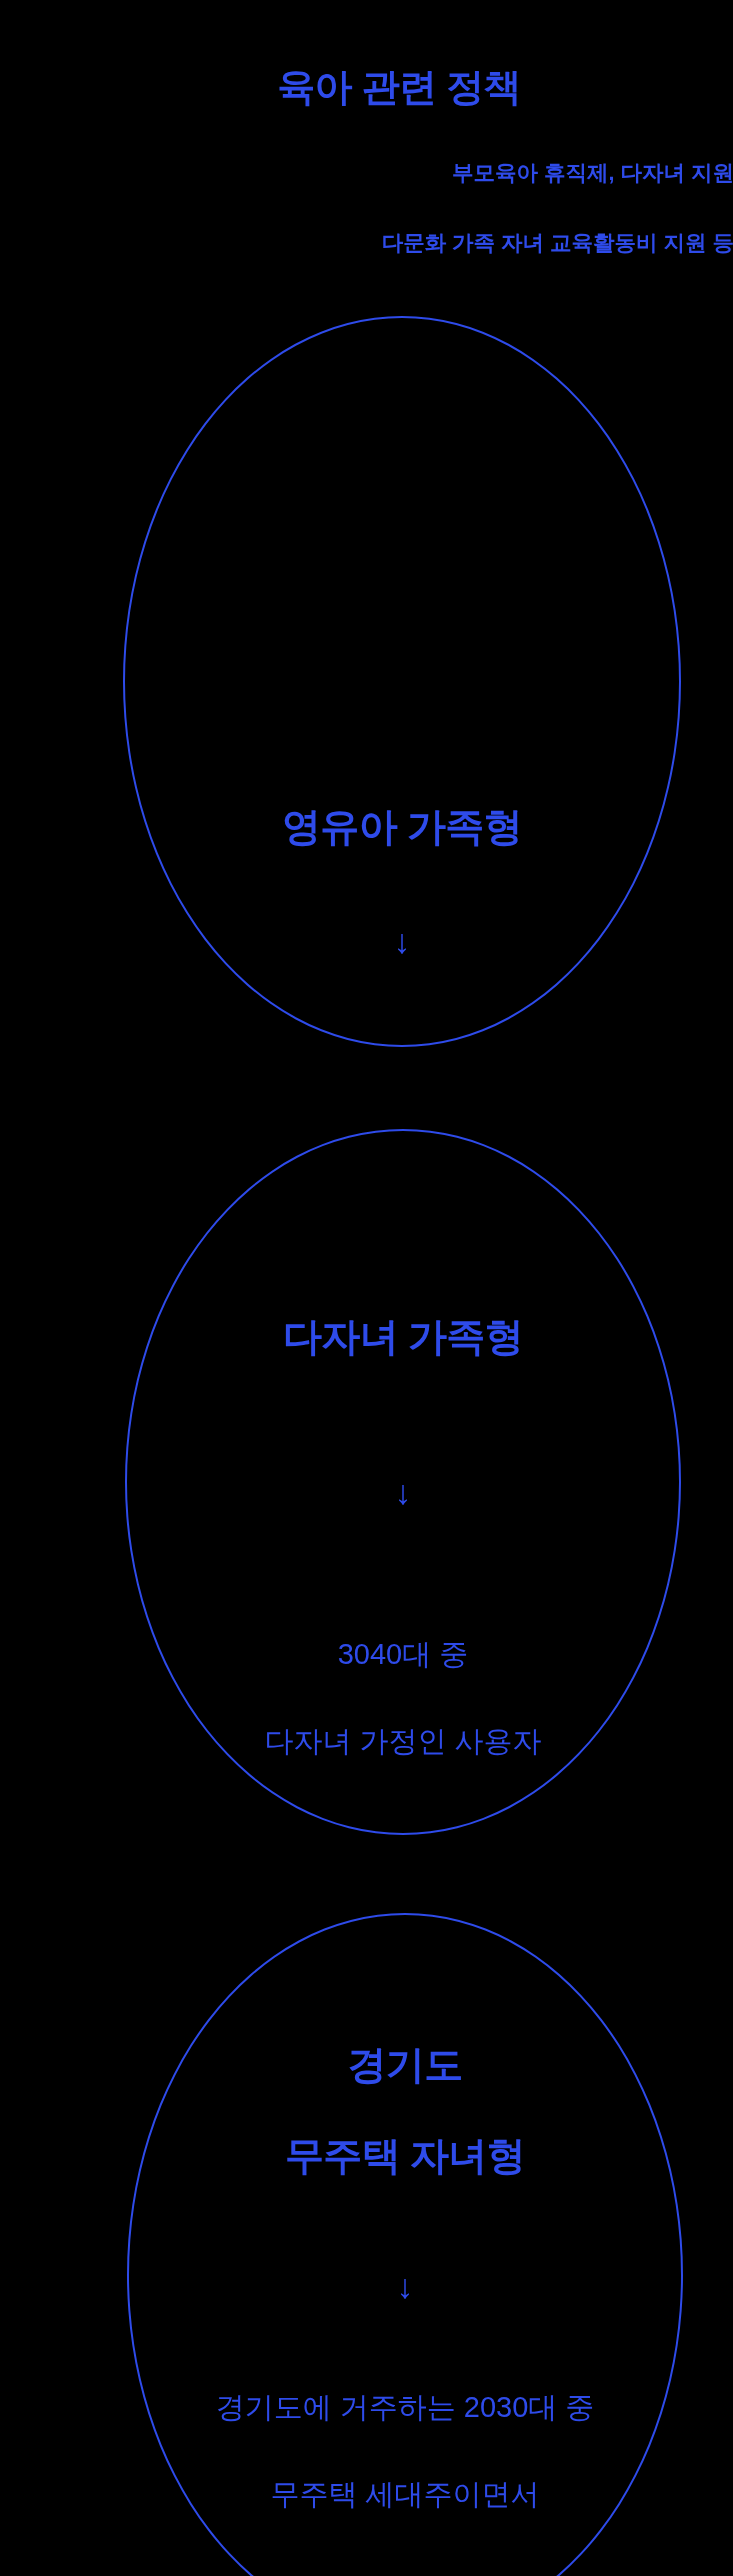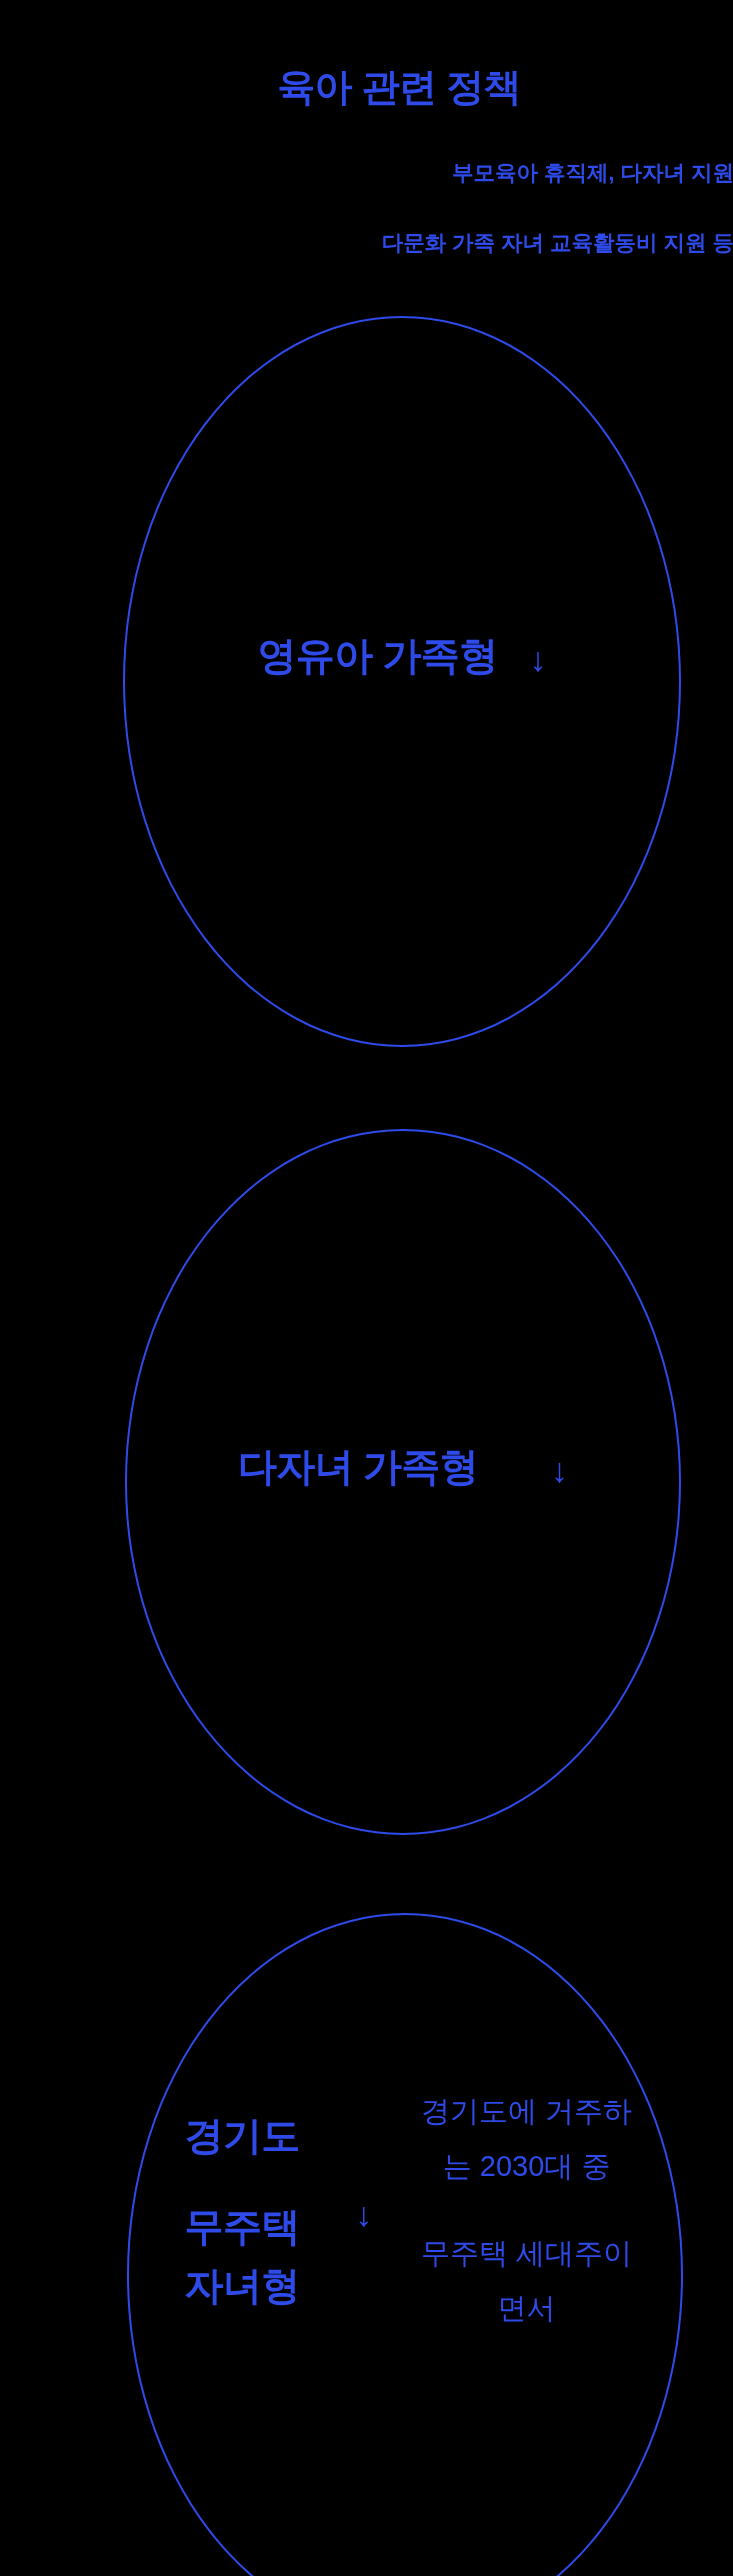--- a/index.html
+++ b/index.html
@@ -35,22 +35,22 @@
     position:absolute;
     border:2px solid var(--accent);
     border-radius:50%;
   }
   .circle-1{left:91px;top:284px;width:558px;height:731px;}
   .circle-2{left:93px;top:1097px;width:556px;height:706px;}
   .circle-3{left:95px;top:1881px;width:556px;height:724px;}
 
   .circle-content{
     position:absolute;inset:0;
-    display:flex;flex-direction:row;
-    align-items:center;justify-content:center;
+    display:flex;flex-direction:column;
+    align-items:center;justify-content:flex-end;
     text-align:center;
   }
   .circle-1 .circle-content{transform:translateY(-26px);}
   .circle-2 .circle-content{transform:translateY(-16.3px);gap:41px;}
   .circle-3 .circle-content{transform:translateY(-65px);}
 
   .persona-title{
     font-size:39px;font-weight:800;
     line-height:59px;
     letter-spacing:-0.7px;
@@ -84,20 +84,24 @@
     <div class="circle-content">
       <div class="persona-title">영유아 가족형</div>
       <div class="arrow-down">↓</div>
     </div>
   </div>
 
   <div class="persona-circle circle-2">
     <div class="circle-content">
       <div class="persona-title">다자녀 가족형</div>
       <div class="arrow-down">↓</div>
+      <div class="persona-body">
+        <div>3040대 중</div>
+        <div>다자녀 가정인 사용자</div>
+      </div>
     </div>
   </div>
 
   <div class="persona-circle circle-3">
     <div class="circle-content">
       <div class="persona-title">
         <div>경기도</div>
         <div>무주택 자녀형</div>
       </div>
       <div class="arrow-down">↓</div>

